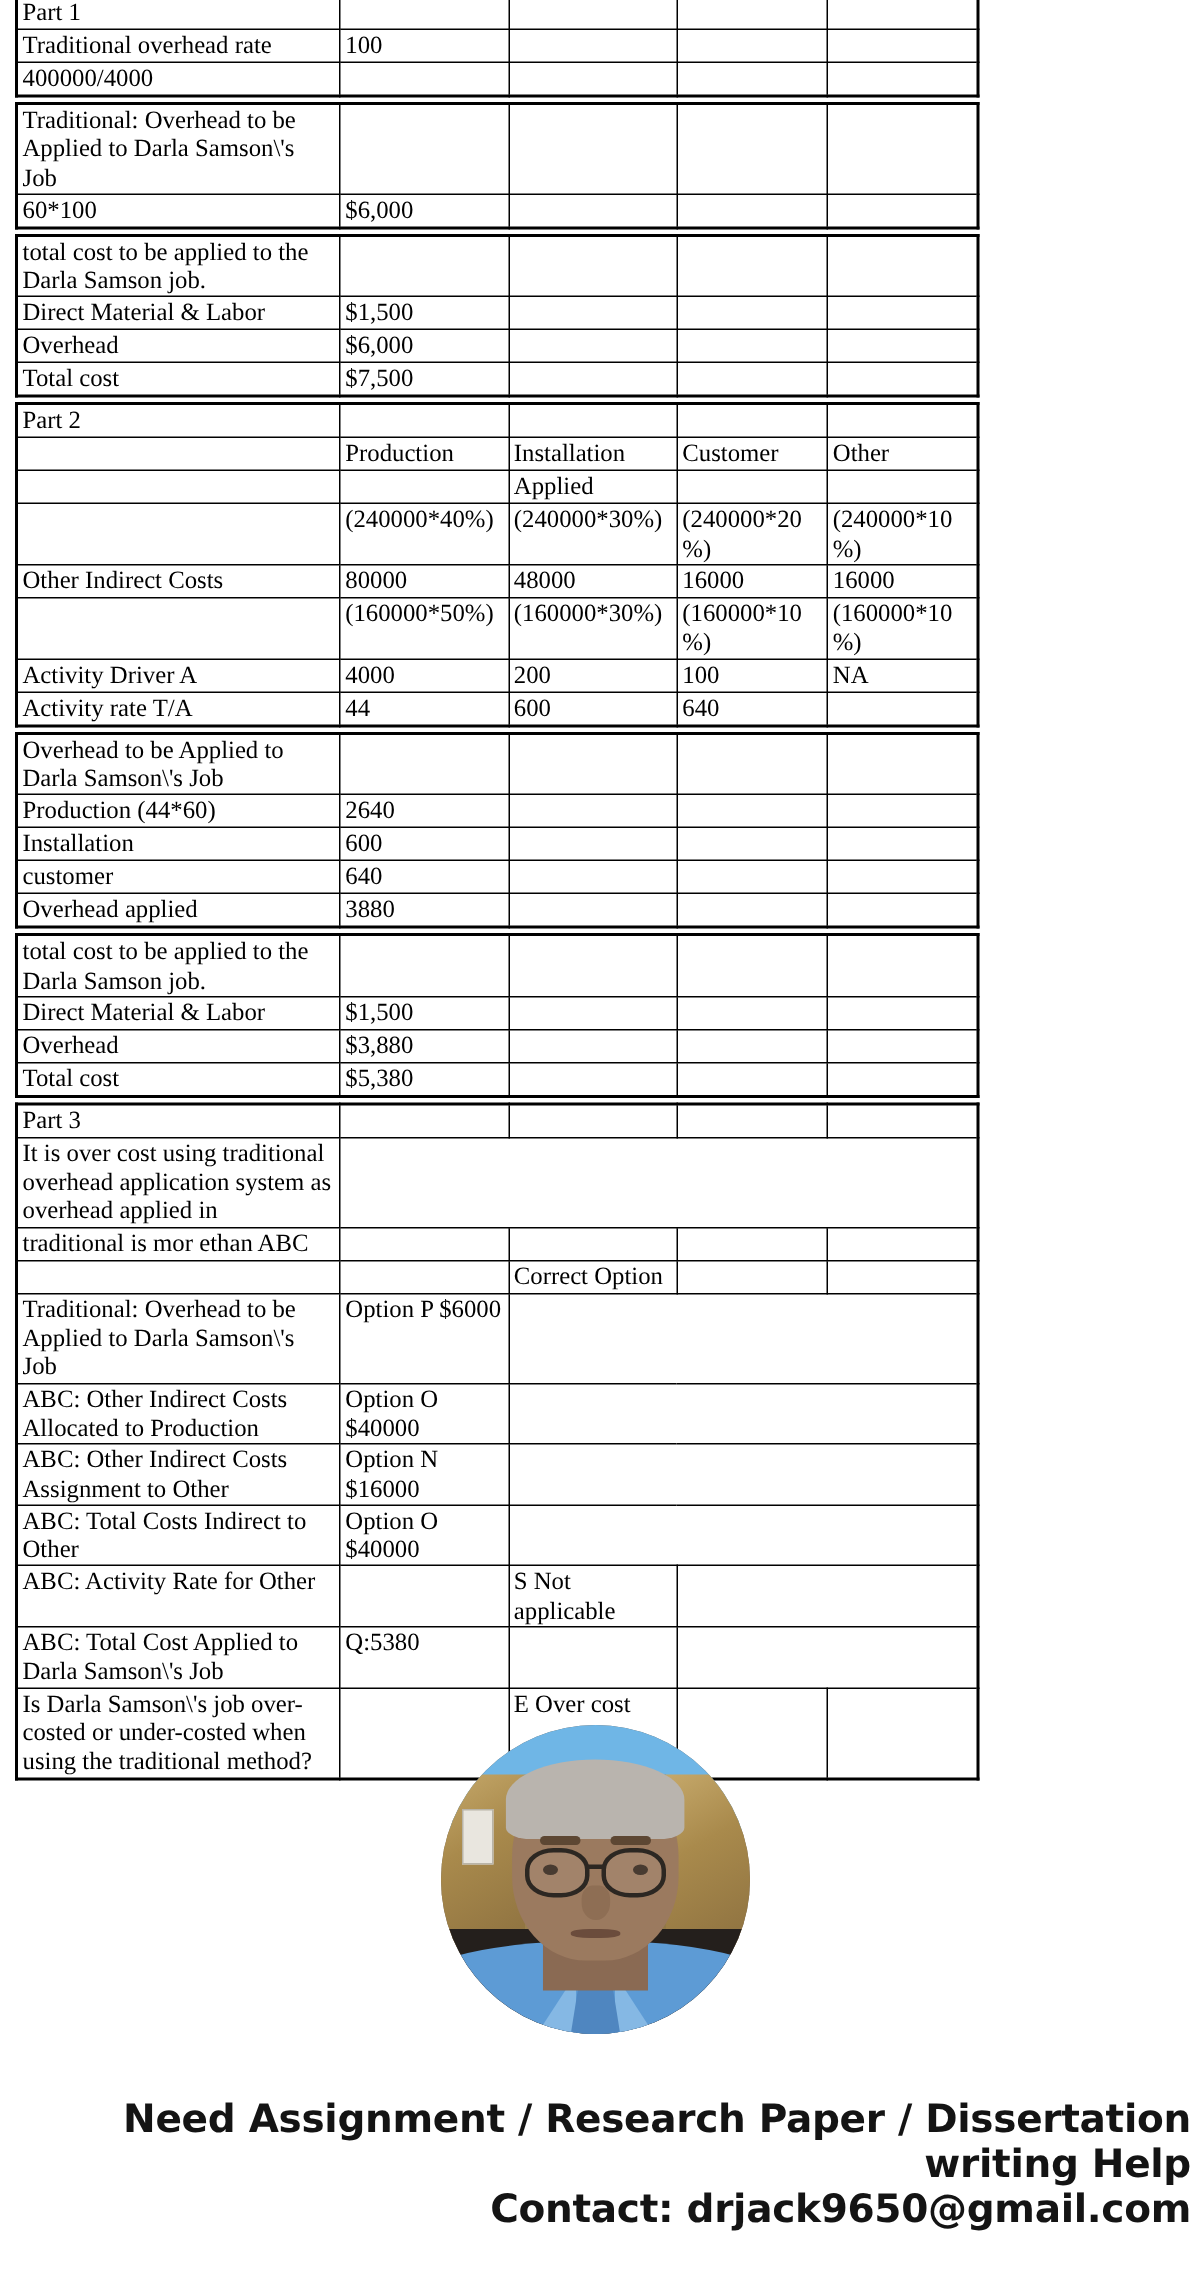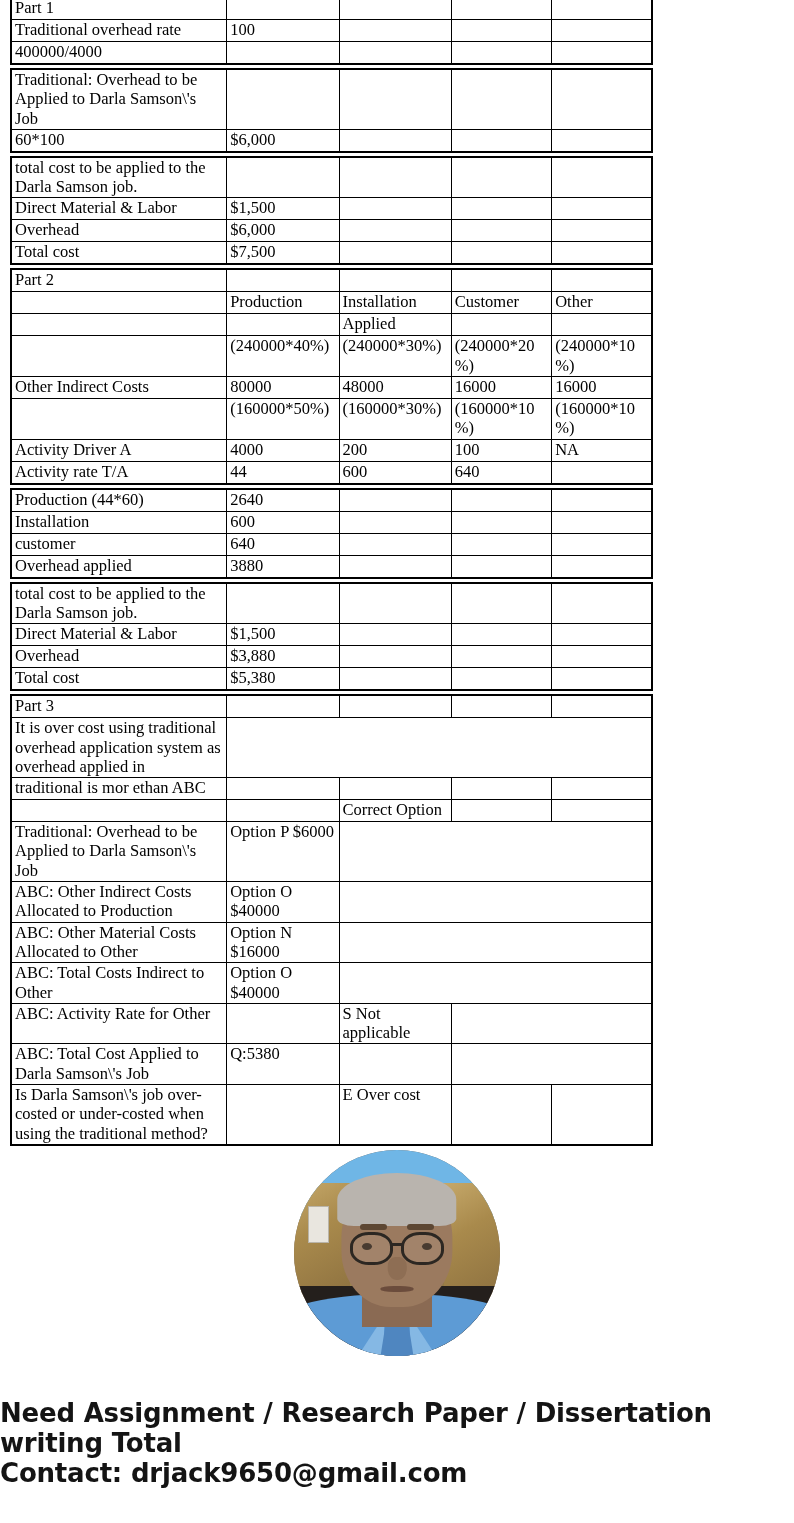--- a/index.html
+++ b/index.html
@@ -171,21 +171,21 @@
     width: 16%; height: 3%;
     background: #6b4c3c; border-radius: 40%;
   }
 
   
   #promo {
     position: absolute;
     left: 0;
     top: 1398px;
     width: 794px;
-    text-align: left;
+    text-align: right;
     font-family: "DejaVu Sans", "Liberation Sans", sans-serif;
     font-weight: bold;
     font-size: 26px;
     line-height: 1.16;
     color: #141414;
     letter-spacing: -0.2px;
   }
   #promo .line { display: block; }
 </style>
 </head>
@@ -358,20 +358,27 @@
     <table class="block">
       <colgroup>
         <col class="c1">
         <col class="c2">
         <col class="c3">
         <col class="c4">
         <col class="c5">
       </colgroup>
       <tbody>
         <tr>
+          <td>Overhead to be Applied to Darla Samson\'s Job</td>
+          <td>&nbsp;</td>
+          <td>&nbsp;</td>
+          <td>&nbsp;</td>
+          <td class="empty-nb">&nbsp;</td>
+        </tr>
+        <tr>
           <td>Production (44*60)</td>
           <td>2640</td>
           <td>&nbsp;</td>
           <td>&nbsp;</td>
           <td>&nbsp;</td>
         </tr>
         <tr>
           <td>Installation</td>
           <td>600</td>
           <td>&nbsp;</td>
@@ -471,21 +478,21 @@
           <td>Traditional: Overhead to be Applied to Darla Samson\'s Job</td>
           <td>Option P $6000</td>
           <td colspan="3">&nbsp;</td>
         </tr>
         <tr>
           <td>ABC: Other Indirect Costs Allocated to Production</td>
           <td>Option O $40000</td>
           <td colspan="3">&nbsp;</td>
         </tr>
         <tr>
-          <td>ABC: Other Material Costs Allocated to Other</td>
+          <td>ABC: Other Indirect Costs Assignment to Other</td>
           <td>Option N $16000</td>
           <td colspan="3">&nbsp;</td>
         </tr>
         <tr>
           <td>ABC: Total Costs Indirect to Other</td>
           <td>Option O $40000</td>
           <td colspan="3">&nbsp;</td>
         </tr>
         <tr>
           <td>ABC: Activity Rate for Other</td>
@@ -532,15 +539,15 @@
     <div class="glassL"></div>
     <div class="glassR"></div>
     <div class="bridge"></div>
     <div class="nose"></div>
     <div class="mouth"></div>
   </div>
 </div>
 
 <div id="promo">
   <span class="line">Need Assignment / Research Paper / Dissertation</span>
-  <span class="line">writing Total</span>
+  <span class="line">writing Help</span>
   <span class="line">Contact: drjack9650@gmail.com</span>
 </div>
 
 </body></html>

